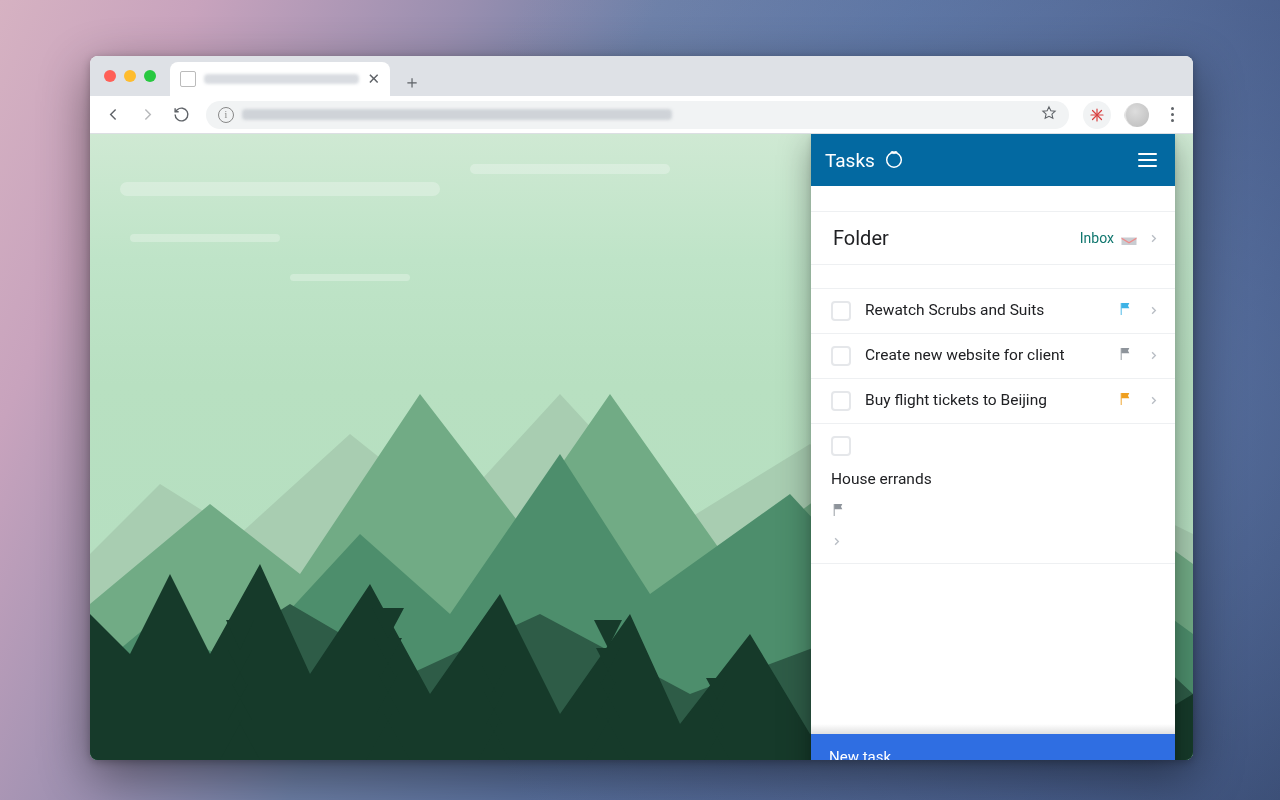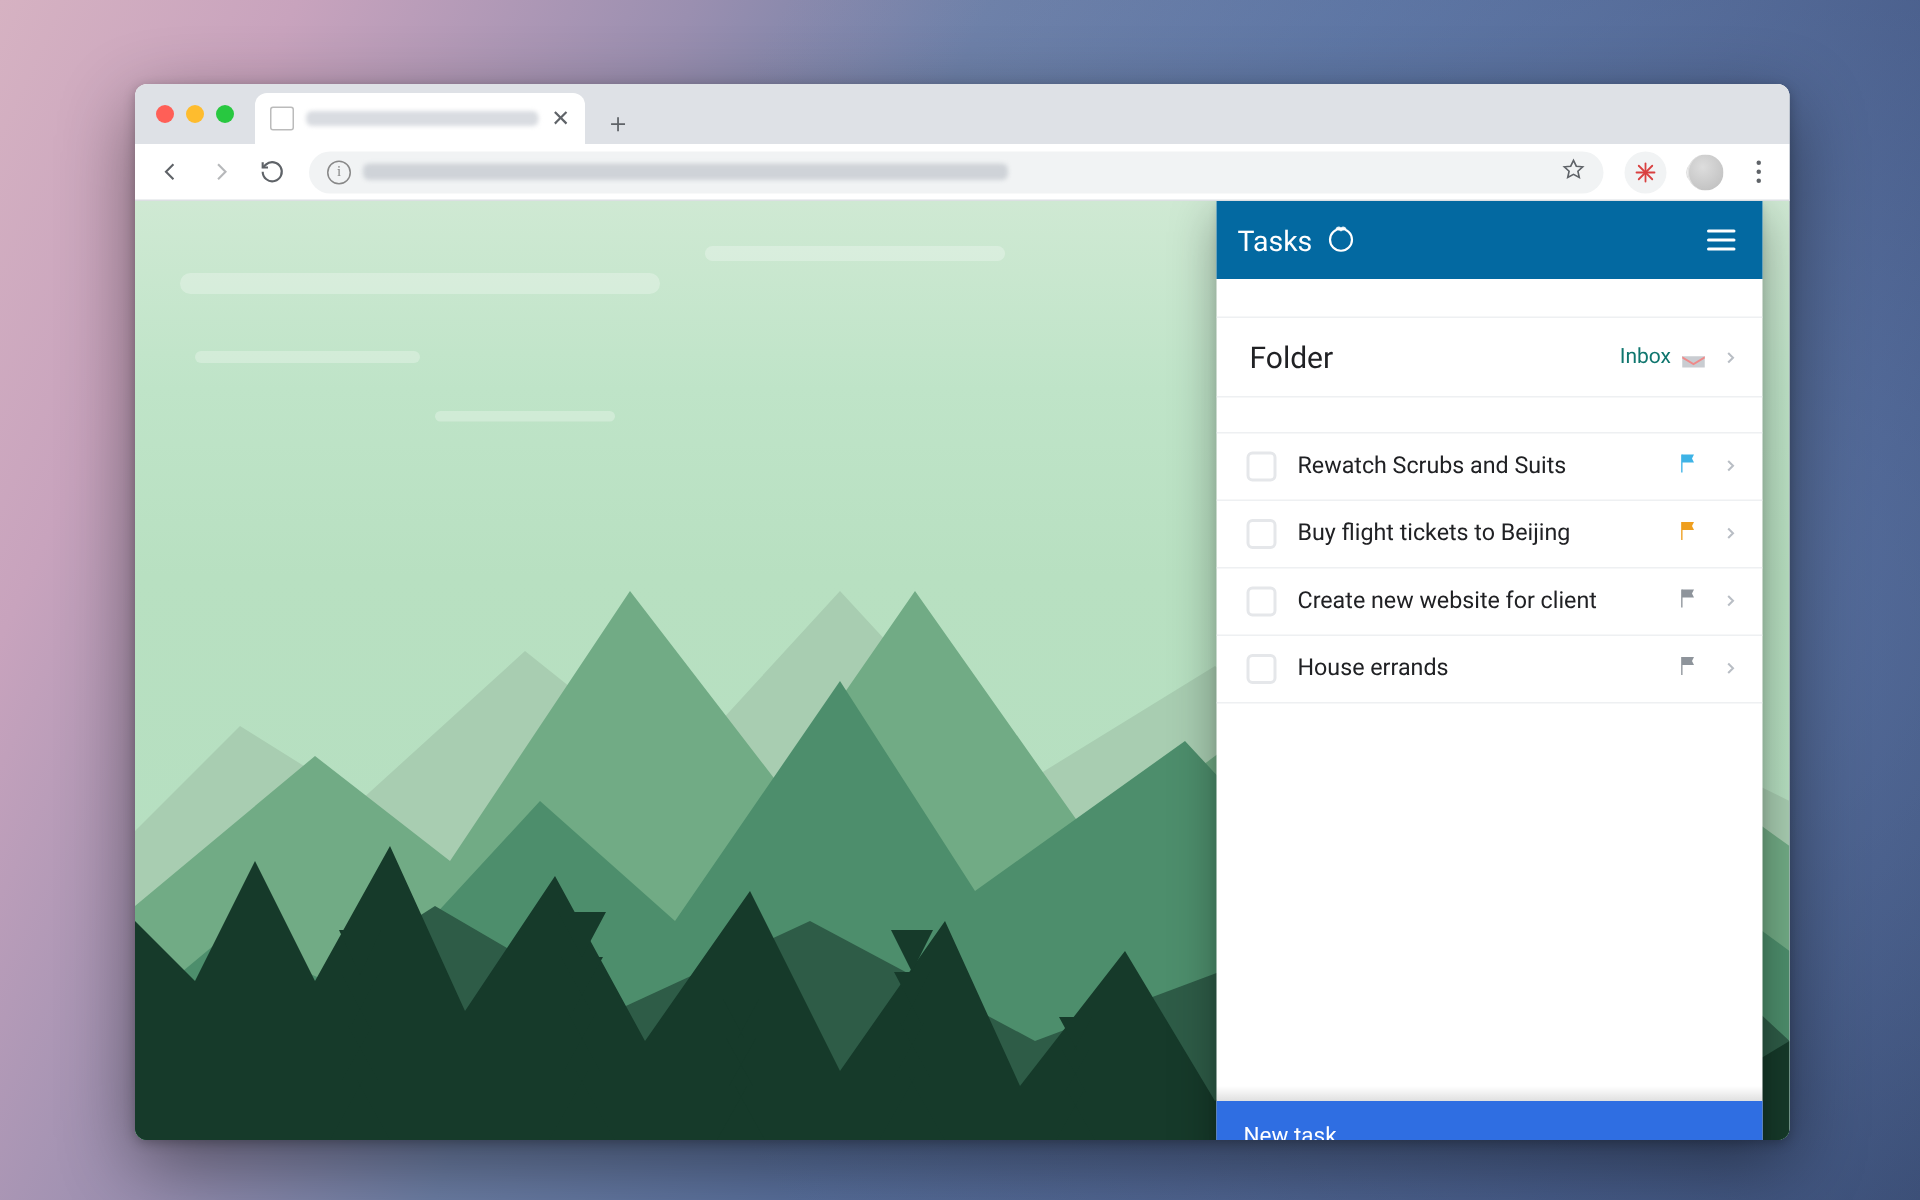--- a/index.html
+++ b/index.html
@@ -169,21 +169,21 @@
   
   .panel-gap2 { height: 24px; border-bottom: 1px solid #eef0f2; border-top: none; }
   
   .task {
     display:flex; align-items:flex-start;
     padding: 12px 16px 12px 20px;
     border-bottom: 1px solid #eef0f2;
     gap: 14px;
     cursor: pointer;
   }
-  .task:last-of-type { border-bottom: 1px solid #eef0f2; }
+  .task:last-of-type { border-bottom: 1px solid #eef0f2; flex-direction: column; }
   .chk {
     width:20px; height:20px; flex:none;
     border: 2px solid #e5e7ea; border-radius: 4px;
     background:#fff;
   }
   .task-label { flex:1; font-size:15.5px; color:#202124; }
   .flag { width:16px; height:16px; flex:none; }
   .flag svg { width:16px; height:16px; }
   .chev { color:#b9bec5; }
   .chev svg { width:11px; height:11px; }
@@ -353,35 +353,35 @@
                 <span class="flag"><svg viewBox="0 0 24 24">
                     <path fill="#3eb3e6" d="M5 3h12l-2 4 2 4H5z"></path>
                     <rect x="4" y="3" width="1.6" height="18" fill="#3eb3e6" opacity="0.85"></rect>
                   </svg></span>
                 <span class="chev"><svg viewBox="0 0 24 24" fill="none" stroke="currentColor" stroke-width="3">
                     <path d="M9 5l7 7-7 7"></path>
                   </svg></span>
               </div>
               <div class="task">
                 <div class="chk"></div>
+                <div class="task-label">Create new website for client</div>
+                <span class="flag"><svg viewBox="0 0 24 24">
+                    <path fill="#8e949b" d="M5 3h12l-2 4 2 4H5z"></path>
+                    <rect x="4" y="3" width="1.6" height="18" fill="#8e949b" opacity="0.85"></rect>
+                  </svg></span>
+                <span class="chev"><svg viewBox="0 0 24 24" fill="none" stroke="currentColor" stroke-width="3">
+                    <path d="M9 5l7 7-7 7"></path>
+                  </svg></span>
+              </div>
+              <div class="task">
+                <div class="chk"></div>
                 <div class="task-label">Buy flight tickets to Beijing</div>
                 <span class="flag"><svg viewBox="0 0 24 24">
                     <path fill="#ef9f1f" d="M5 3h12l-2 4 2 4H5z"></path>
                     <rect x="4" y="3" width="1.6" height="18" fill="#ef9f1f" opacity="0.85"></rect>
-                  </svg></span>
-                <span class="chev"><svg viewBox="0 0 24 24" fill="none" stroke="currentColor" stroke-width="3">
-                    <path d="M9 5l7 7-7 7"></path>
-                  </svg></span>
-              </div>
-              <div class="task">
-                <div class="chk"></div>
-                <div class="task-label">Create new website for client</div>
-                <span class="flag"><svg viewBox="0 0 24 24">
-                    <path fill="#8e949b" d="M5 3h12l-2 4 2 4H5z"></path>
-                    <rect x="4" y="3" width="1.6" height="18" fill="#8e949b" opacity="0.85"></rect>
                   </svg></span>
                 <span class="chev"><svg viewBox="0 0 24 24" fill="none" stroke="currentColor" stroke-width="3">
                     <path d="M9 5l7 7-7 7"></path>
                   </svg></span>
               </div>
               <div class="task">
                 <div class="chk"></div>
                 <div class="task-label">House errands</div>
                 <span class="flag"><svg viewBox="0 0 24 24">
                     <path fill="#8e949b" d="M5 3h12l-2 4 2 4H5z"></path>

